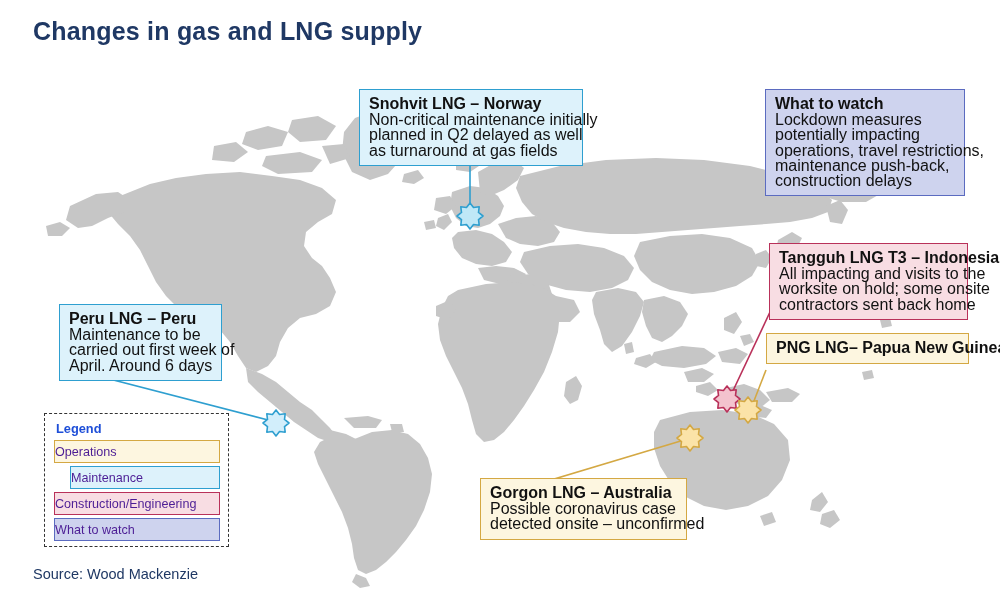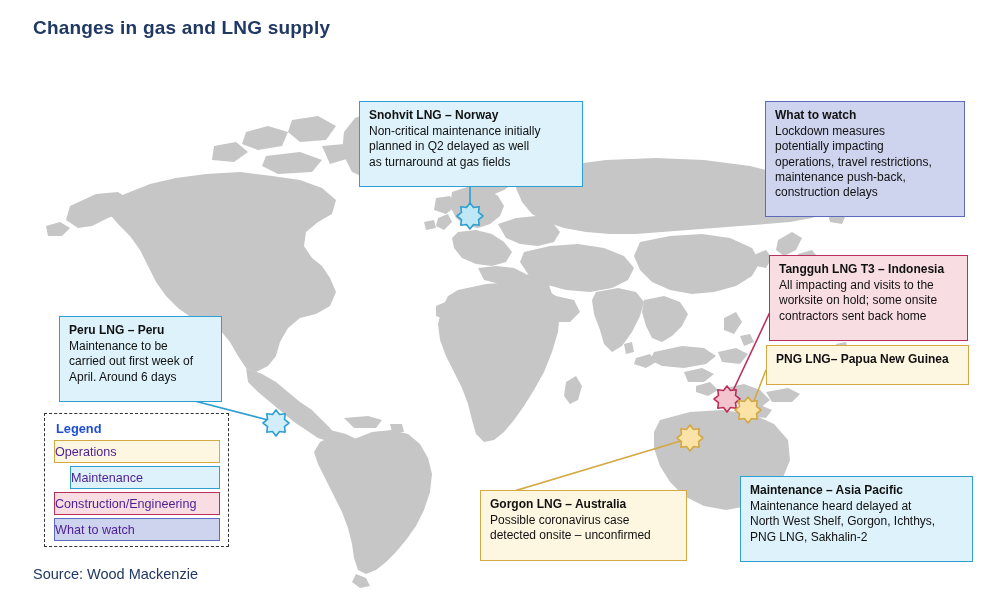--- a/index.html
+++ b/index.html
@@ -8,46 +8,45 @@
     background:#ffffff;
     font-family:"Liberation Sans", sans-serif;
     overflow:hidden;
     position:relative;
   }
   #stage{position:absolute;inset:0;width:1000px;height:600px;}
 
   
   .title{
     position:absolute;left:33px;top:17px;
-    font-size:19px;font-weight:bold;color:#1f3864;
+    font-size:25px;font-weight:bold;color:#1f3864;
     letter-spacing:.2px;white-space:nowrap;
   }
 
   
   .source{
     position:absolute;left:33px;top:566px;
     font-size:14.5px;color:#1f3864;white-space:nowrap;text-align:center;
   }
 
   
   #map-layer{position:absolute;left:0;top:0;width:1000px;height:600px;}
   #map-svg{display:block;width:1000px;height:600px;}
 
   
   #connector-layer{position:absolute;left:0;top:0;width:1000px;height:600px;pointer-events:none;}
 
   
   .callout{
     position:absolute;
     box-sizing:border-box;
-    padding:6px 8px 16px 9px;
-    font-size:12px;
+    padding:6px 8px 7px 9px;
+    font-size:16px;
     line-height:15.2px;
     color:#111111;
-    margin-top:12px;
   }
   .callout .c-title{font-weight:bold;display:block;margin-bottom:1px;white-space:nowrap;}
   .callout .c-body{display:block;}
   .callout .c-body div{white-space:nowrap;}
 
   .style-maintenance{background:#ddf2fb;border:1.4px solid #2e9fd0;}
   .style-operations {background:#fdf6e0;border:1.4px solid #d4a843;}
   .style-construction{background:#f8dde3;border:1.4px solid #b9315a;}
   .style-watch      {background:#ced3ee;border:1.4px solid #5b6bc0;}
 
@@ -276,28 +275,20 @@
   </div>
 
   <div class="callout style-operations" id="co-gorgon" style="left:480px;top:478px;width:207px;">
     <span class="c-title">Gorgon LNG – Australia</span>
     <span class="c-body">
         <div>Possible  coronavirus  case</div>
         <div>detected onsite – unconfirmed</div>
       </span>
   </div>
 
-  <div class="callout style-maintenance" id="co-asia" style="left:740px;top:464px;width:233px;">
-    <span class="c-title">Maintenance  – Asia Pacific</span>
-    <span class="c-body">
-        <div>Maintenance  heard delayed  at</div>
-        <div>North  West Shelf, Gorgon,  Ichthys,</div>
-        <div>PNG LNG, Sakhalin-2</div>
-      </span>
-  </div>
 
   <div class="legend">
     <div class="legend-title">Legend</div>
     <div class="legend-row" id="lg-0" style="background: rgb(253, 246, 224); border: 1.4px solid rgb(212, 168, 67);">
       <span>Operations</span>
     </div>
     <div class="legend-row" id="lg-1" style="background: rgb(221, 242, 251); border: 1.4px solid rgb(46, 159, 208); margin-left: 16px;">
       <span>Maintenance</span>
     </div>
     <div class="legend-row" id="lg-2" style="background: rgb(248, 221, 227); border: 1.4px solid rgb(185, 49, 90);">

